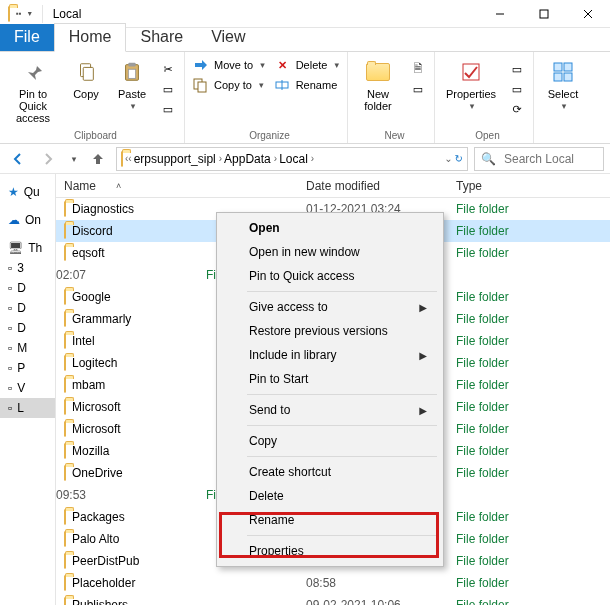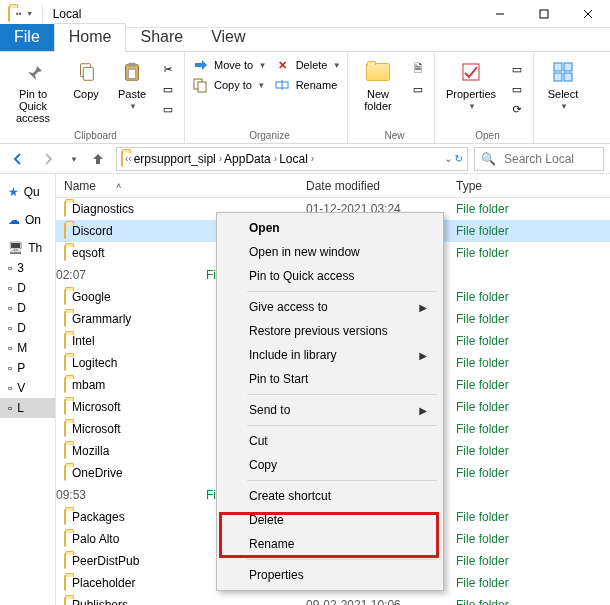--- a/index.html
+++ b/index.html
@@ -522,21 +522,20 @@
           <span>Include in library</span>
           <span class="arrow">▶</span>
         </div>
       <div class="mi">Pin to Start</div>
       <div class="sep2"></div>
       <div class="mi">
           <span>Send to</span>
           <span class="arrow">▶</span>
         </div>
       <div class="sep2"></div>
-      <div class="mi">Cut</div>
       <div class="mi">Copy</div>
       <div class="sep2"></div>
       <div class="mi">Create shortcut</div>
       <div class="mi">Delete</div>
       <div class="mi">Rename</div>
       <div class="sep2"></div>
       <div class="mi">Properties</div>
 
       <div class="redbox" style="left:2px; top:299px; width:220px; height:46px;"></div>
     </div>

